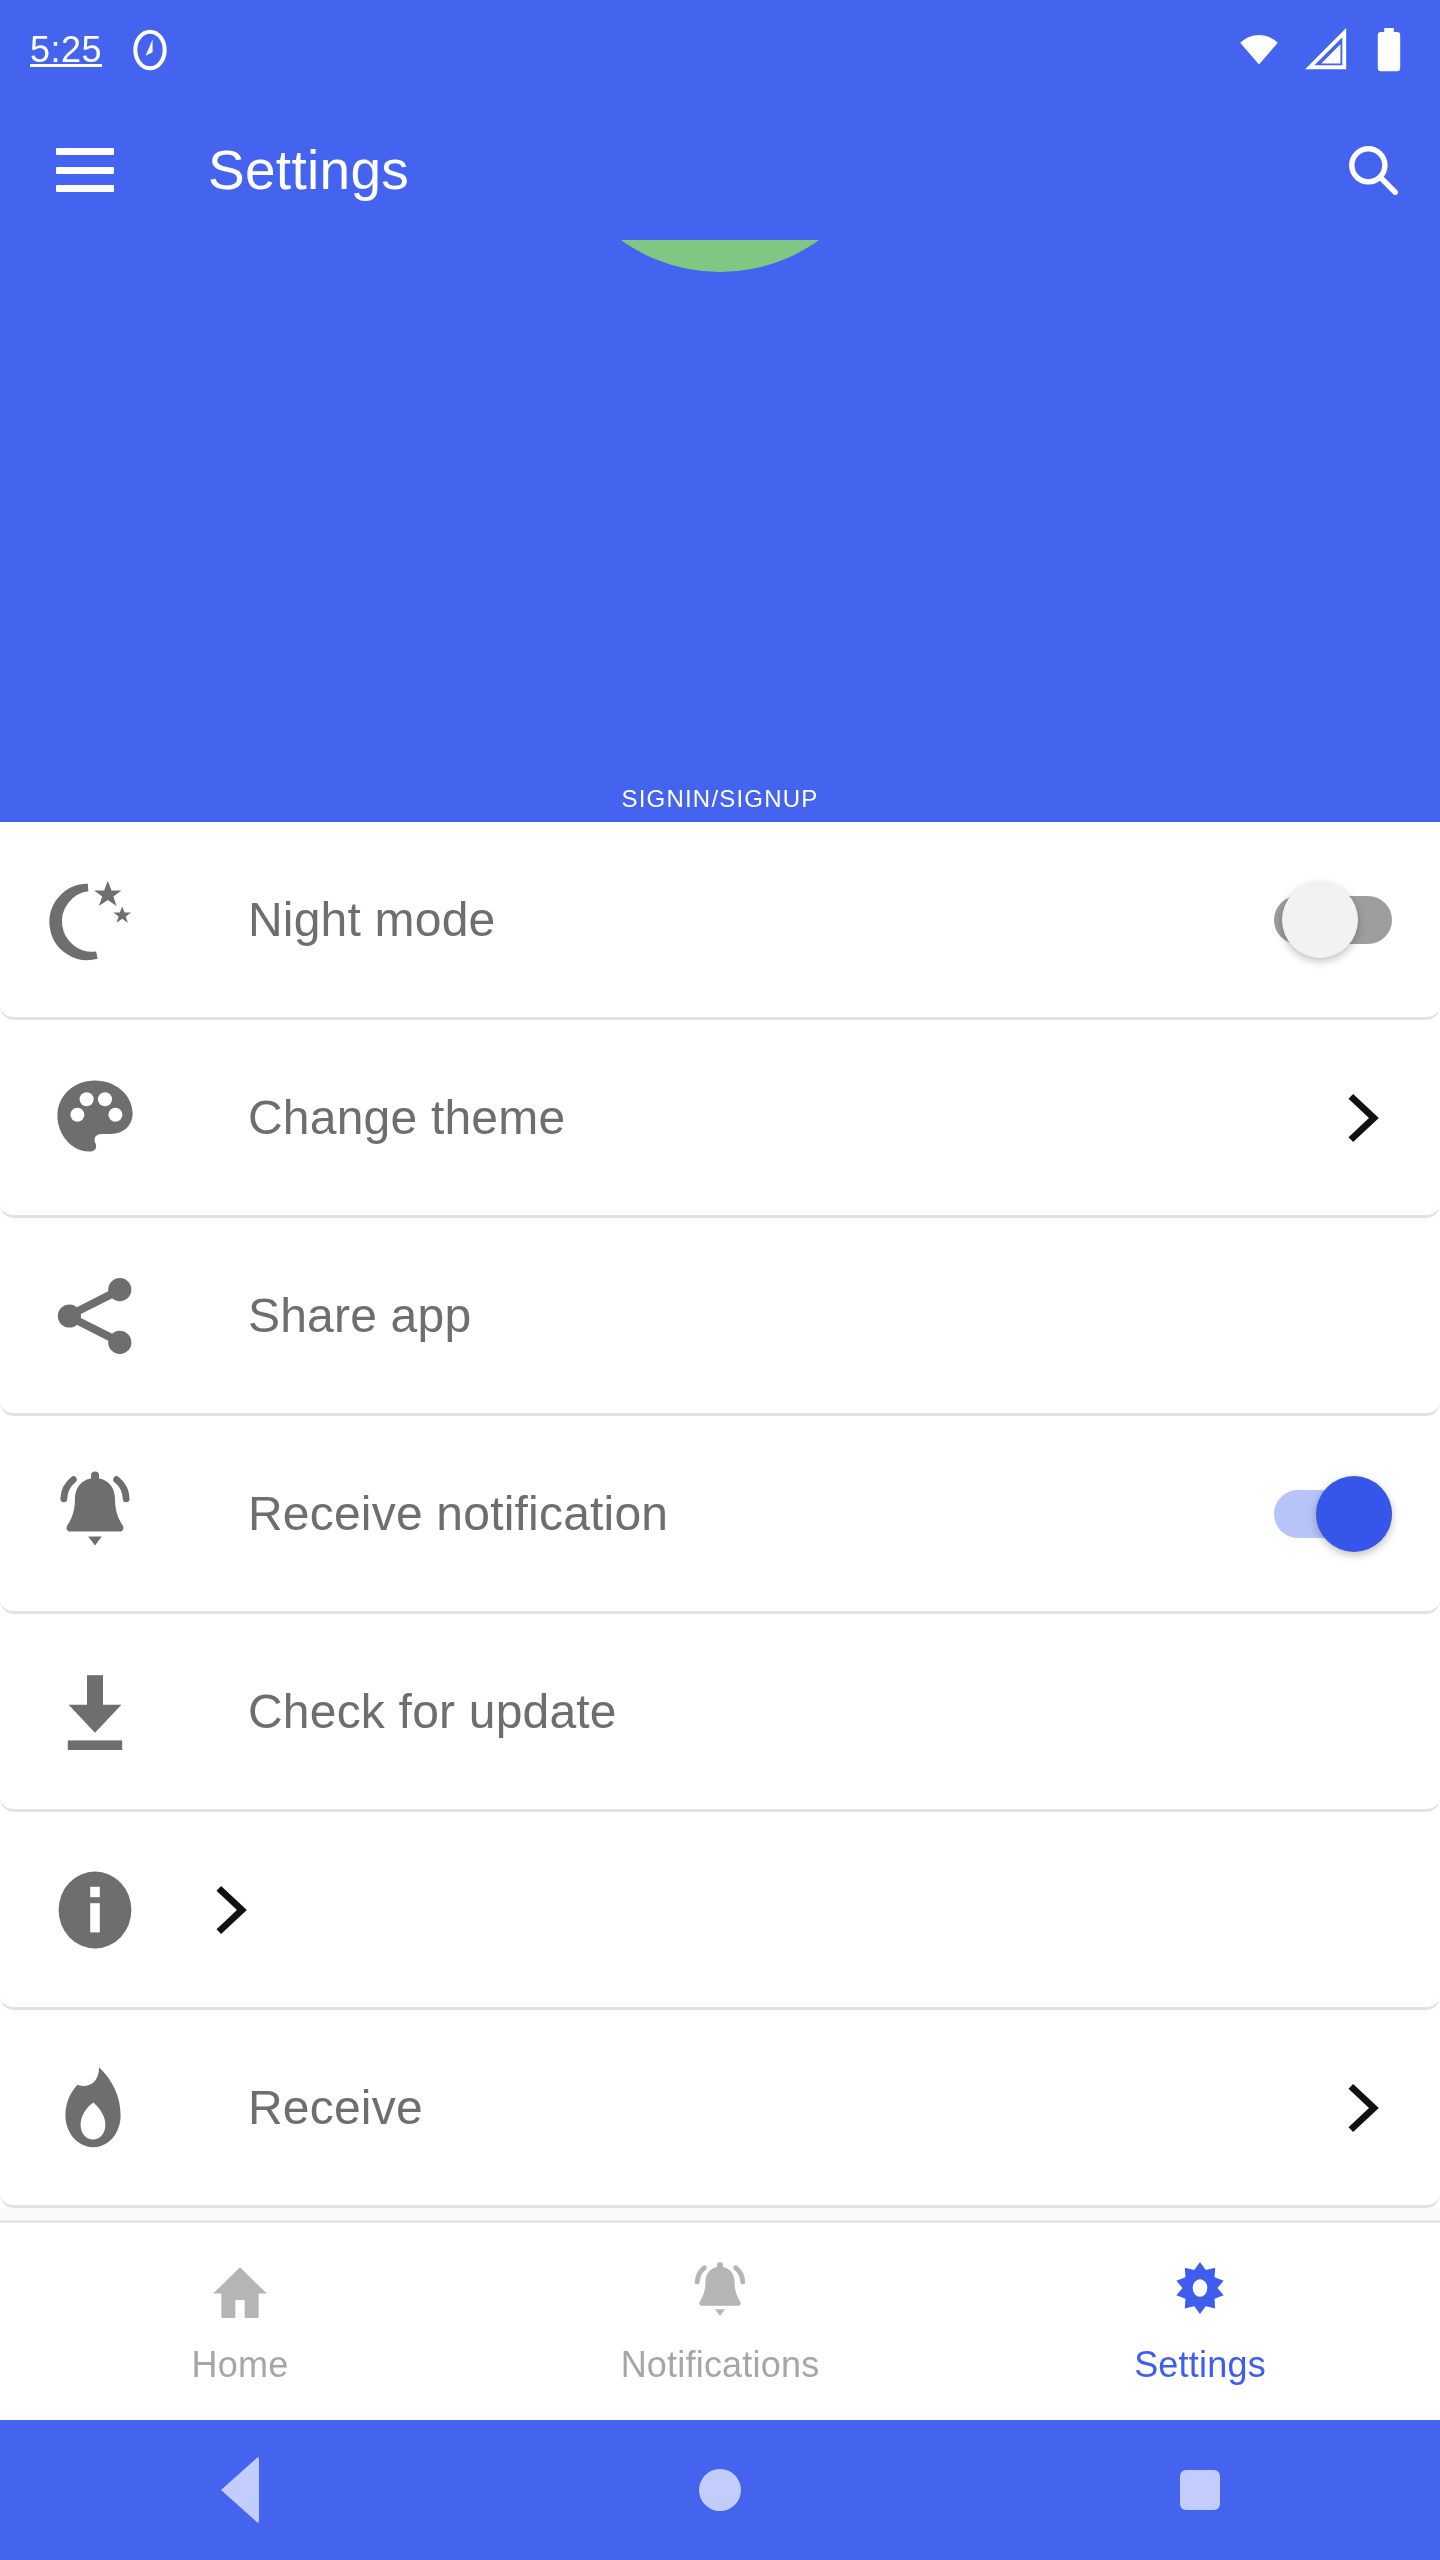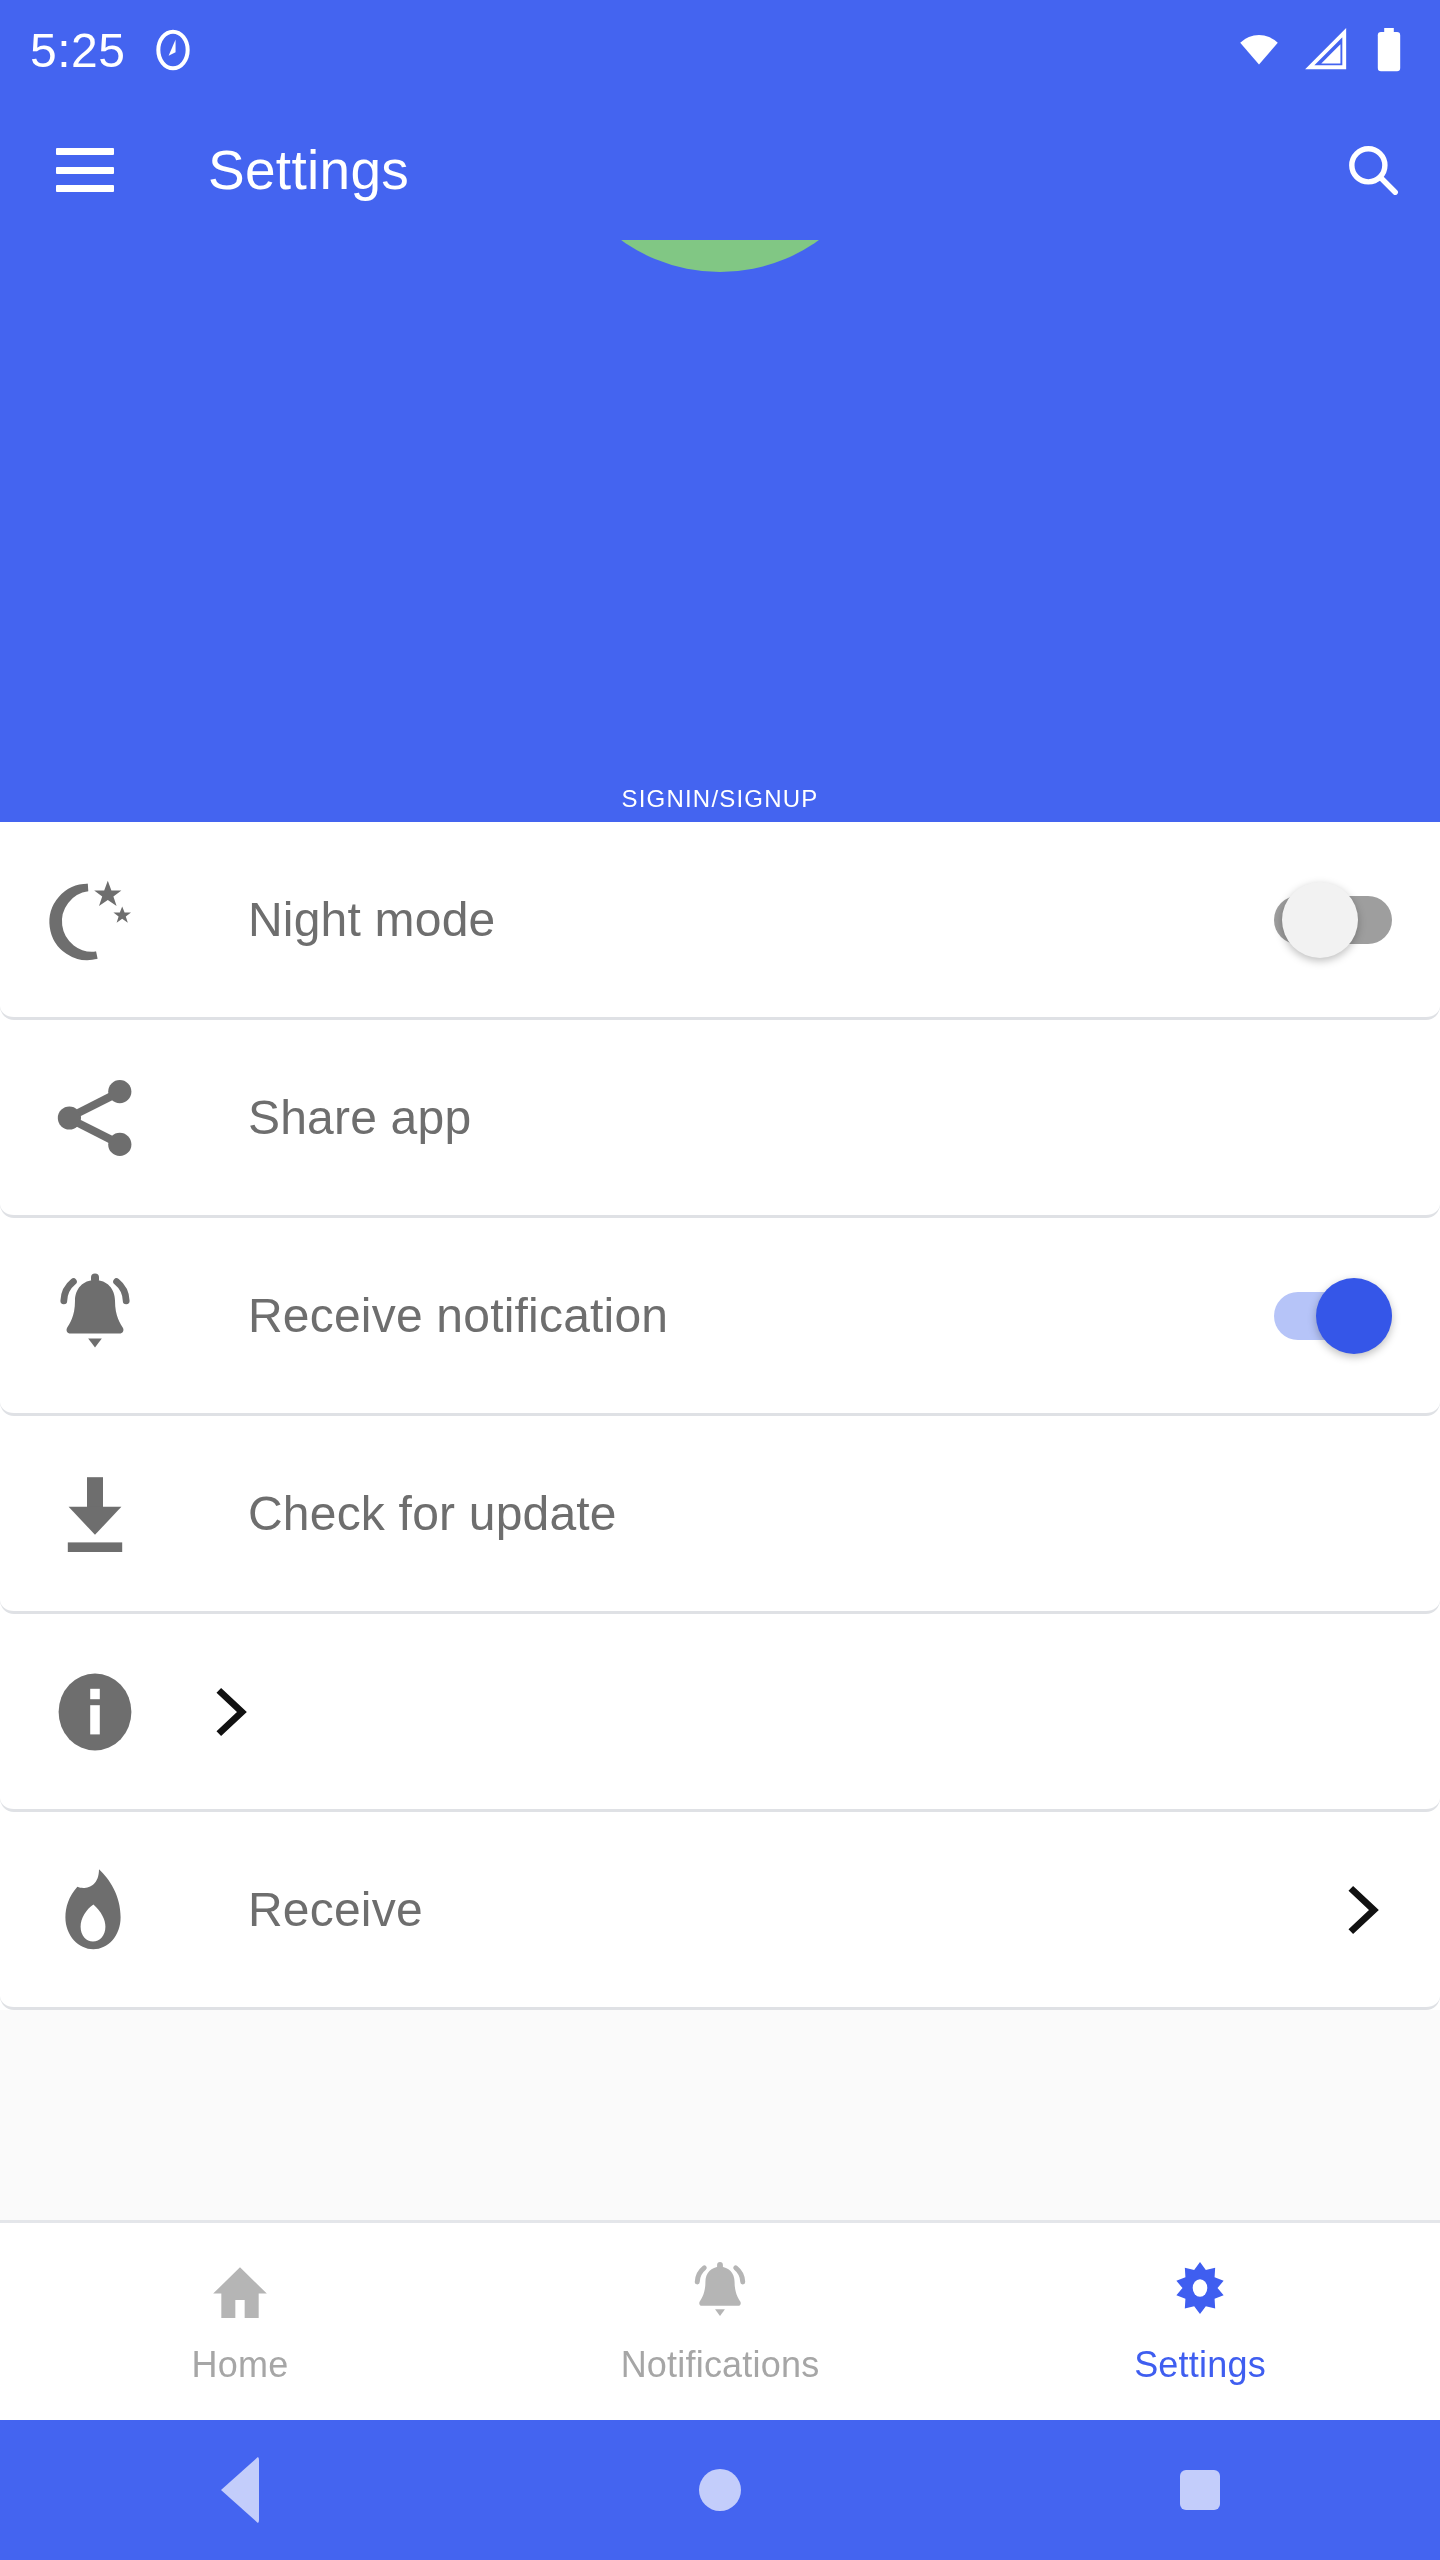--- a/index.html
+++ b/index.html
@@ -12,21 +12,21 @@
   #screen { position:relative; width:1440px; height:2560px; background:#fafafa; }
 
   
   .statusbar {
     position:absolute; top:0; left:0; width:1440px; height:100px;
     background:#4464f0;
     display:flex; align-items:center; justify-content:space-between;
     padding:0 34px 0 30px;
   }
   .sb-left { display:flex; align-items:center; gap:26px; }
-  .sb-time { color:#ffffff; font-size:48px; letter-spacing:0.5px; }
+  .sb-time { color:#ffffff; font-size:36px; letter-spacing:0.5px;text-decoration:underline; }
   .sb-right { display:flex; align-items:center; gap:22px; }
 
   
   .appbar {
     position:absolute; top:100px; left:0; width:1440px; height:140px;
     background:#4464f0;
     display:flex; align-items:center;
     padding:0 36px 0 56px;
     z-index:5;
   }
@@ -179,20 +179,37 @@
       </div>
       <div class="row-label">Night mode</div>
       <div class="row-trail">
         <div class="switch off">
           <div class="track"></div>
             <div class="thumb"></div>
         </div>
       </div>
     </div>
 
+    <div class="row">
+      <div class="row-icon">
+        <svg width="96" height="96" viewBox="0 0 24 24">
+          <path d="M12 2.6 C6.6 2.6 2.6 6.5 2.6 11.4 C2.6 16.3 6.3 20.4 10.4 20.4 C12.2 20.4 12.6 19.3 12.1 18.3 C11.5 17.1 12.2 16.0 13.6 16.0 L16.0 16.0 C19.1 16.0 21.4 13.9 21.4 10.9 C21.4 6.3 17.2 2.6 12 2.6 Z" fill="#6e6e6e"></path>
+          <circle cx="7.6" cy="11.2" r="1.75" fill="#ffffff"></circle>
+          <circle cx="9.9" cy="7.3" r="1.75" fill="#ffffff"></circle>
+          <circle cx="14.5" cy="7.3" r="1.75" fill="#ffffff"></circle>
+          <circle cx="17.1" cy="11.2" r="1.75" fill="#ffffff"></circle>
+        </svg>
+      </div>
+      <div class="row-label">Change theme</div>
+      <div class="row-trail">
+        <svg width="62" height="62" viewBox="0 0 24 24">
+          <polyline points="9,4.5 17,12 9,19.5" fill="none" stroke="#111111" stroke-width="2.6" stroke-linecap="square"></polyline>
+        </svg>
+      </div>
+    </div>
 
     <div class="row">
       <div class="row-icon">
         <svg width="96" height="96" viewBox="0 0 24 24">
           <circle cx="18.2" cy="5.4" r="2.9" fill="#6e6e6e"></circle>
           <circle cx="5.6" cy="12" r="2.9" fill="#6e6e6e"></circle>
           <circle cx="18.2" cy="18.6" r="2.9" fill="#6e6e6e"></circle>
           <line x1="7.9" y1="10.7" x2="16.0" y2="6.6" stroke="#6e6e6e" stroke-width="2.0"></line>
           <line x1="7.9" y1="13.3" x2="16.0" y2="17.4" stroke="#6e6e6e" stroke-width="2.0"></line>
         </svg>

